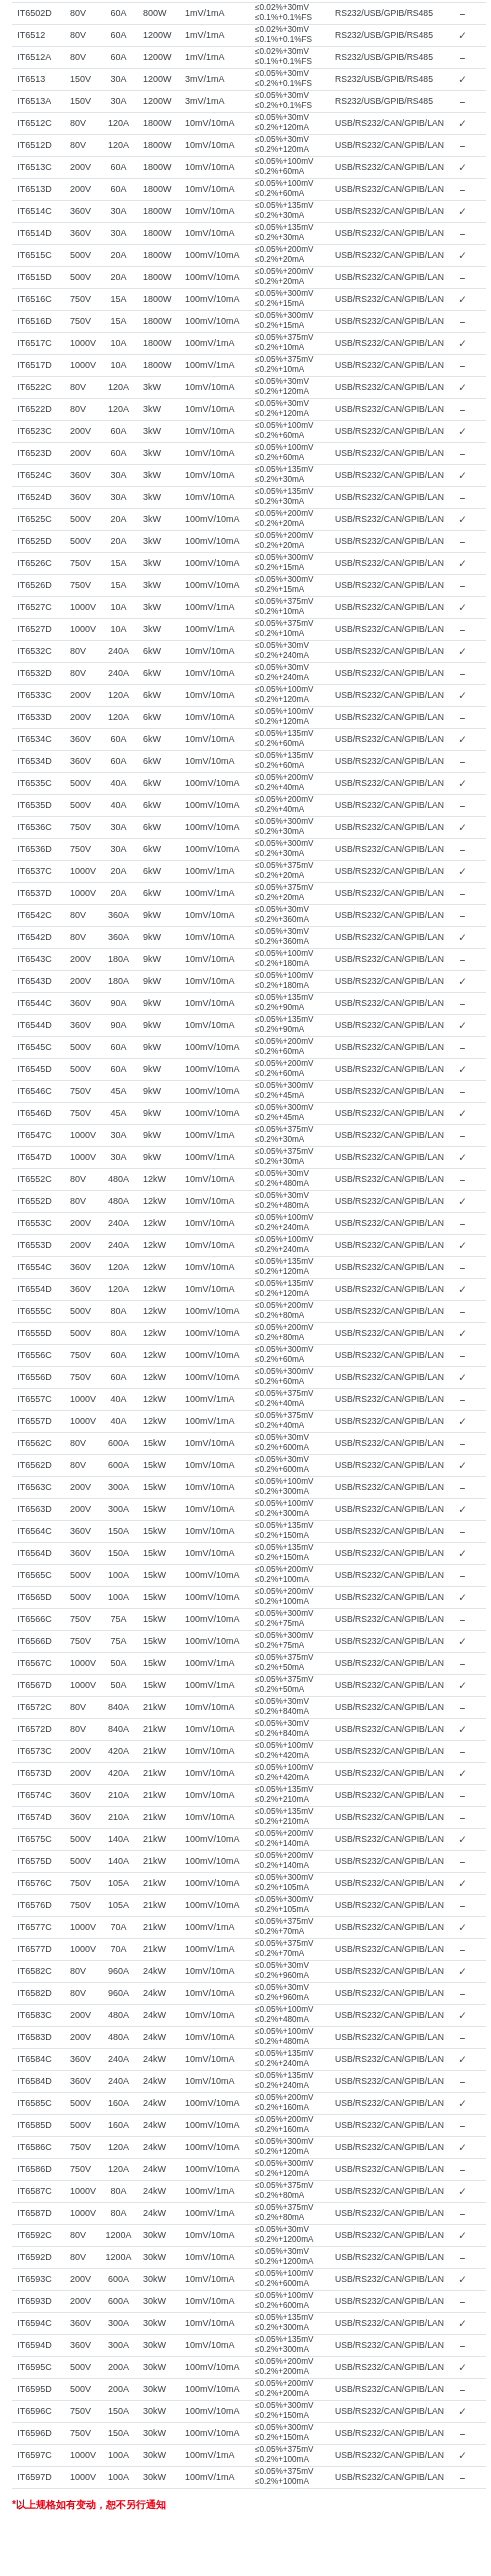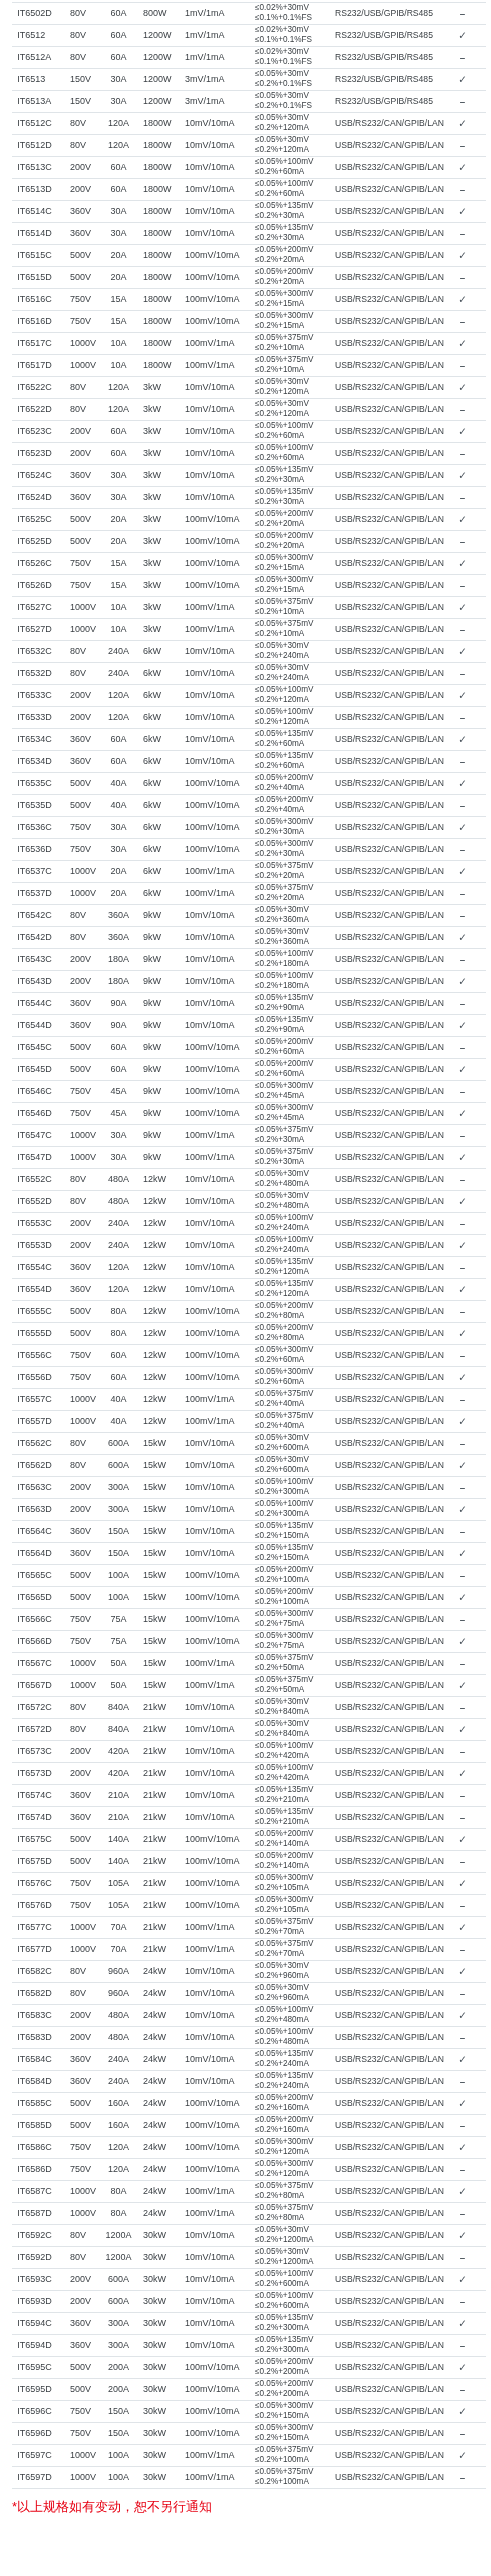--- a/index.html
+++ b/index.html
@@ -38,22 +38,22 @@
     left:243px;flex-direction:column;justify-content:center;align-items:flex-start;
     font-size:8.2px;line-height:9.7px;
   }
   .c-intf{left:323px;font-size:8.6px;}
   .c-mark{left:434px;width:33px;justify-content:center;color:var(--mark);}
   .c-mark.check{font-size:10.4px;}
   .c-mark.dash{font-size:9.7px;font-weight:bold;}
   .footnote{
     margin:9.7px 0 0 12px;
     color:var(--footnote);
-    font-size:13px;
-    font-weight:normal;
+    font-size:10px;
+    font-weight:bold;
   }
 </style>
 </head>
 <body>
 
 <div class="spec-table">
     <div class="row">
       <span class="cell c-model">IT6502D</span>
       <span class="cell c-volt">80V</span>
       <span class="cell c-curr">60A</span>

